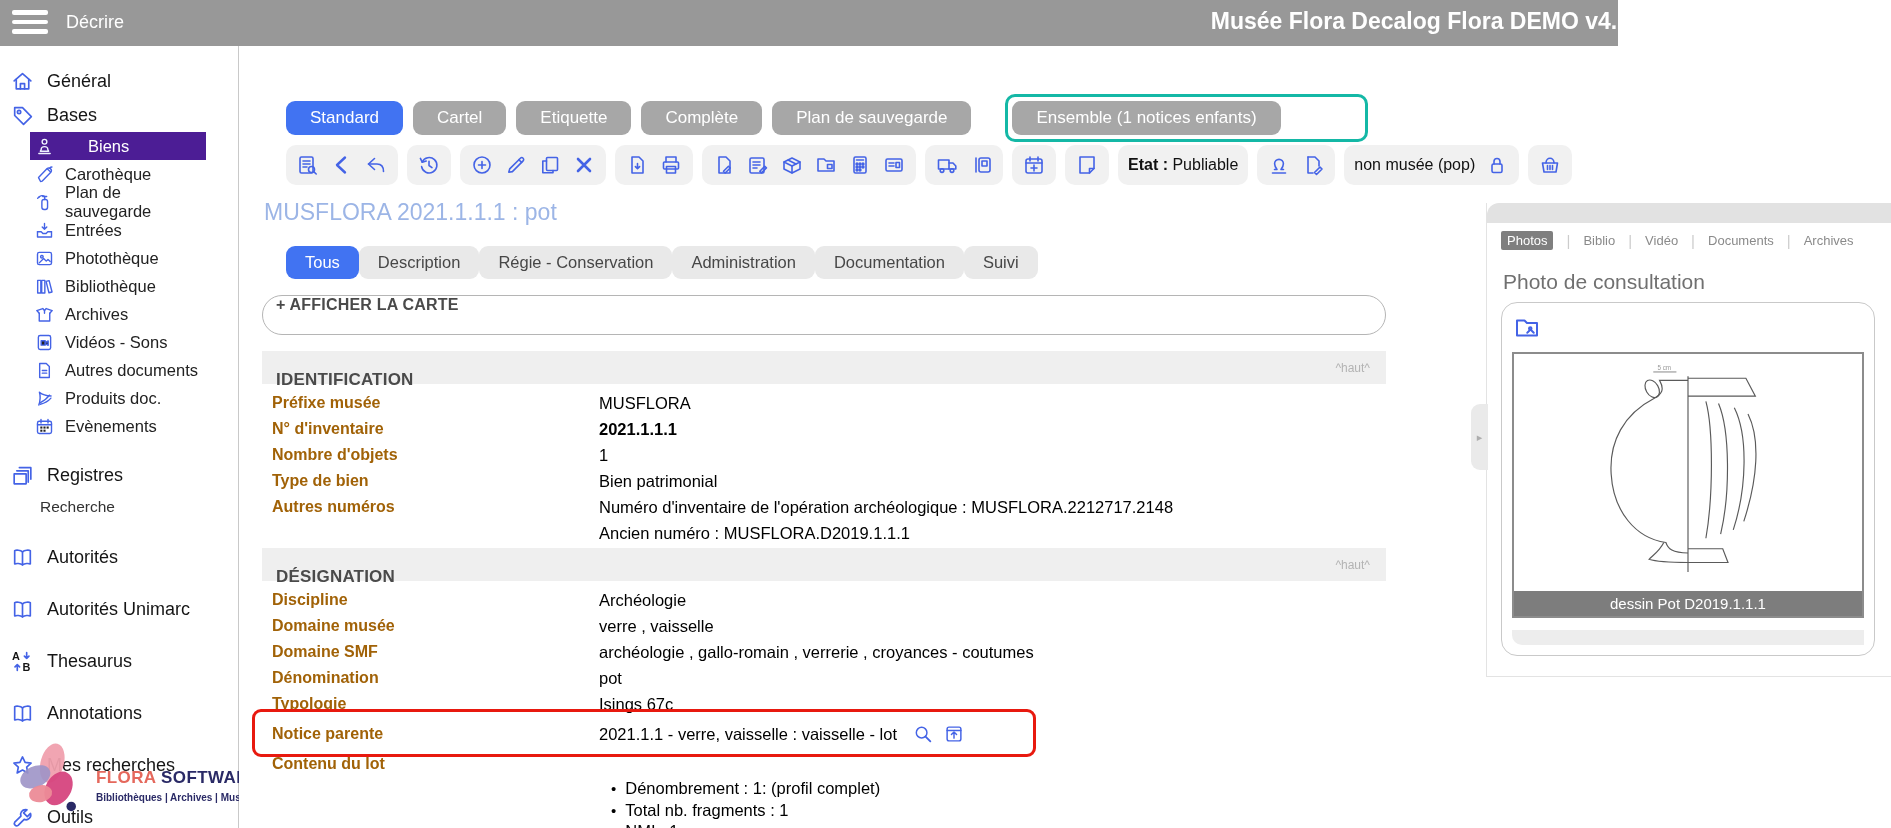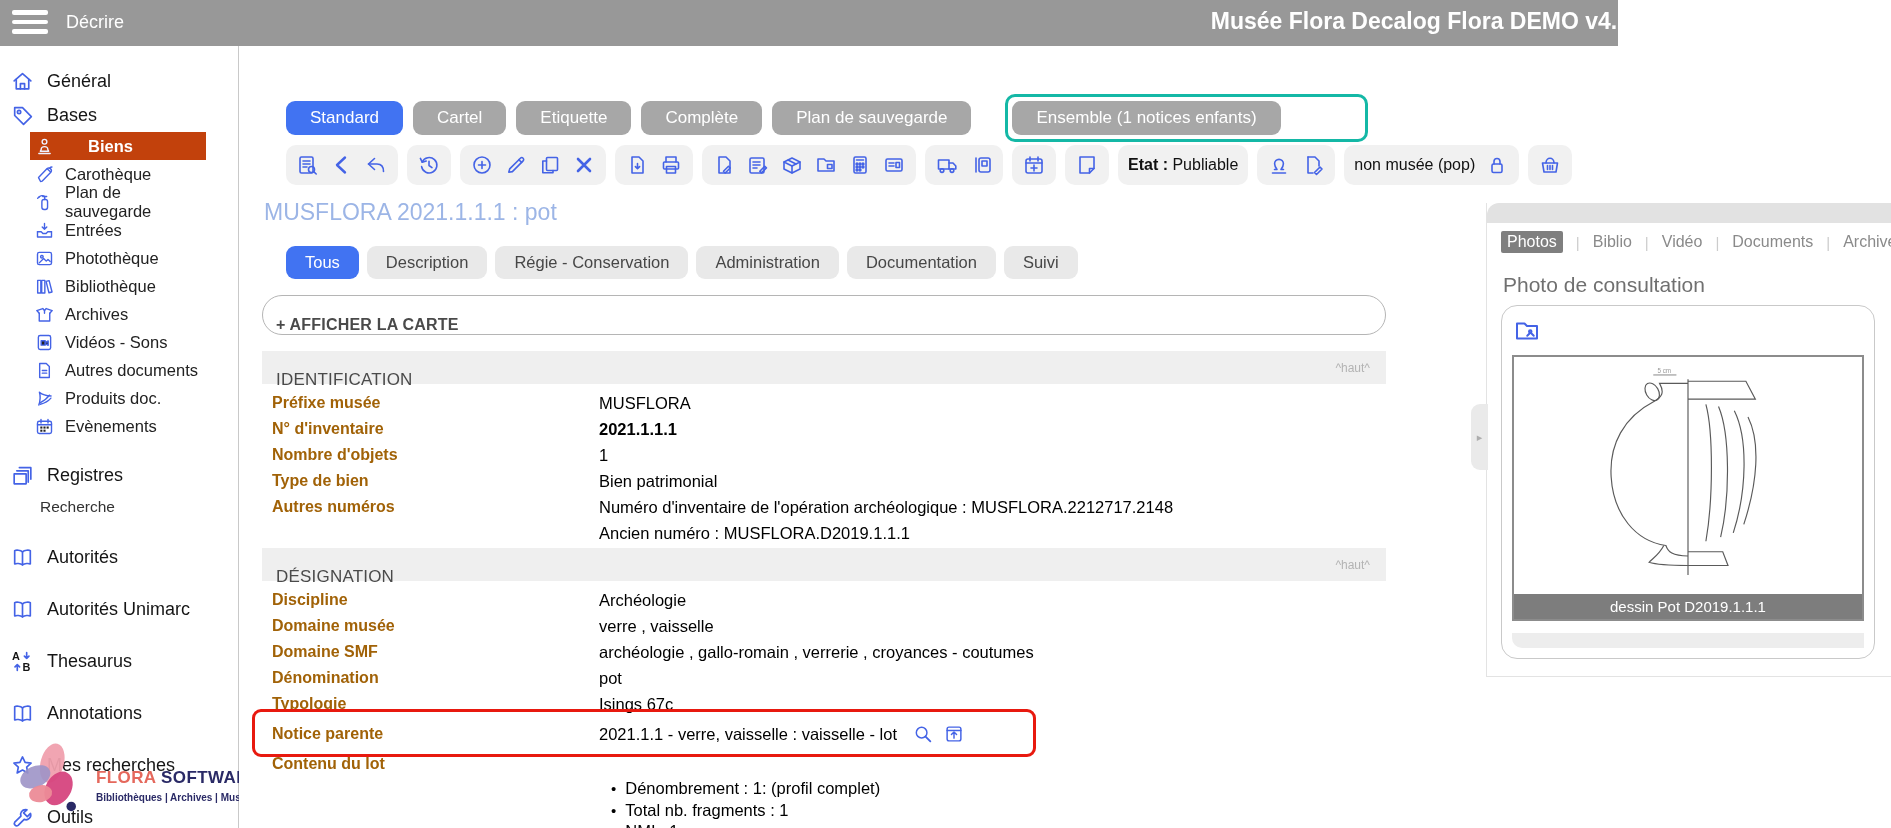--- a/index.html
+++ b/index.html
@@ -24,21 +24,21 @@
   
   .sidebar{position:absolute;left:0;top:46px;width:239px;height:782px;background:#fff;border-right:1px solid #c9c9c9;box-sizing:border-box;}
   #side-nav{padding-top:18px;}
   .side-item{display:flex;align-items:center;cursor:pointer;color:#151515;}
   .side-item svg{stroke:#4463e6;fill:none;stroke-width:1.6;stroke-linecap:round;stroke-linejoin:round;flex:0 0 auto;}
   .side-item.lvl1{height:34px;padding-left:10px;gap:12px;font-size:18px;}
   .side-item.lvl1 svg{width:25px;height:25px;}
   .side-item.lvl2{height:28px;margin-left:30px;width:170px;padding:0 2px 0 4px;gap:10px;font-size:16.5px;color:#222;}
   .side-item.lvl2 svg{width:21px;height:21px;}
   .side-item.lvl3{height:30px;margin-left:40px;font-size:15.5px;color:#333;}
-  .side-item.selected{background:#c2410c;color:#fff;font-weight:bold;gap:33px;}
+  .side-item.selected{background:#4c1d95;color:#fff;font-weight:normal;gap:33px;}
   .side-item.selected svg{stroke:#eef1ff;} .mt5{margin-top:18px;}
 
   .logo{position:absolute;left:8px;bottom:4px;width:230px;height:84px;}
   .logo svg.bfly{position:absolute;left:2px;top:2px;width:76px;height:76px;}
   .logo .brand{position:absolute;left:88px;top:28px;font-size:17px;font-weight:800;letter-spacing:.4px;white-space:nowrap;}
   .brand .b1{color:#e5685c;} .brand .b2{color:#2a2a66;}
   .logo .tagline{position:absolute;left:88px;top:52px;font-size:10px;font-weight:bold;color:#2a2a66;white-space:nowrap;}
 
   
   .content{position:absolute;left:239px;top:46px;width:1652px;height:782px;background:#fff;}
@@ -52,33 +52,33 @@
 
   .toolbar{position:absolute;left:47px;top:99px;display:flex;align-items:center;gap:9px;}
   .tgroup{display:flex;align-items:center;gap:10px;background:#f1f1f1;border-radius:10px;padding:6px 10px;height:28px;}
   .tbtn{display:inline-flex;align-items:center;justify-content:center;background:none;border:none;padding:0;cursor:pointer;color:#4463e6;}
   .tbtn svg{width:24px;height:24px;stroke:currentColor;fill:none;stroke-width:1.6;stroke-linecap:round;stroke-linejoin:round;}
   .tgroup .ttext{font-size:16px;color:#111;white-space:nowrap;}
   .tgroup .ttext b{font-weight:bold;}
 
   .record-title{position:absolute;left:25px;top:153px;font-size:23px;color:#9cb5e6;}
 
-  .record-tabs{position:absolute;left:47px;top:200px;display:flex;align-items:center;gap:8px;}
+  .record-tabs{position:absolute;left:47px;top:200px;display:flex;align-items:center;}
   .rtab{border:none;border-radius:9px;padding:7px 19px;font-size:16.5px;color:#474747;background:#e9e9e9;cursor:pointer;
         font-family:inherit;white-space:nowrap;}
   .rtab.active{background:#4173f2;color:#fff;}
 
   .map-toggle{position:absolute;left:23px;top:249px;width:1124px;height:40px;border:1px solid #b5b5b5;border-radius:20px;
-              box-sizing:border-box;display:flex;align-items:flex-end;padding-left:13px;cursor:pointer;background:#fff;}
+              box-sizing:border-box;display:flex;align-items:flex-start;padding-left:13px;cursor:pointer;background:#fff;}
   .map-toggle-label{font-size:16px;font-weight:bold;color:#4a4a4a;letter-spacing:.2px;}
 
   .sections{position:absolute;left:23px;top:305px;width:1124px;}
   .sec-head{height:33px;background:#efefef;display:flex;justify-content:space-between;align-items:center;
             padding:0 16px 0 14px;}
-  .sec-title{font-size:17px;font-weight:normal;color:#4a4a4a;letter-spacing:.2px;margin-top:24px;}
+  .sec-title{font-size:17px;font-weight:bold;color:#4a4a4a;letter-spacing:.2px;margin-top:24px;}
   .sec-anchor{font-size:12px;color:#b3b3b3;cursor:pointer;}
   .sec-rows{padding:6px 0 2px 0;}
   .frow{display:flex;line-height:26px;position:relative;}
   .frow.tall{height:34px;align-items:center;}
   .flabel{width:327px;padding-left:10px;box-sizing:content-box;font-size:16px;font-weight:bold;color:#a16207;flex:0 0 327px;}
   .fval{font-size:16.5px;color:#000;}
   .fval .vline{display:block;}
   .fval.vbold{font-weight:bold;}
   .val-wrap{display:flex;align-items:center;gap:9px;}
   .val-icons{display:inline-flex;align-items:center;gap:9px;margin-left:6px;}
@@ -87,21 +87,21 @@
   .fbullet{display:flex;gap:9px;font-size:16.5px;color:#000;line-height:21.5px;align-items:baseline;}
   .fbullet .dot{font-size:15px;}
   .row-annotation{position:absolute;left:-10px;top:-8px;width:784px;height:48px;border:3px solid #e8190f;
                   border-radius:9px;pointer-events:none;box-sizing:border-box;}
 
   
   .media-panel{position:absolute;left:1486px;top:203px;width:414px;height:474px;background:#fff;
                border-left:1px solid #e3e3e3;border-bottom:1px solid #e3e3e3;box-sizing:border-box;}
   .mp-topstrip{height:20px;background:#e2e2e2;border-radius:12px 0 0 0;}
   .mp-tabs{display:flex;align-items:center;gap:13px;padding:8px 0 6px 14px;}
-  .mp-tab{font-size:16px;color:#8a8a8a;cursor:pointer;white-space:nowrap;}
+  .mp-tab{font-size:13px;color:#8a8a8a;cursor:pointer;white-space:nowrap;}
   .mp-tab.active{background:#7f7f7f;color:#fff;padding:2px 6px;border-radius:2px;}
   .mp-sep{color:#cccccc;font-size:15px;}
   .mp-heading{margin:14px 0 8px 16px;font-size:21px;color:#707070;}
   .mp-card{margin-left:14px;width:374px;border:1px solid #c9c9c9;border-radius:16px;background:#fff;
            padding:10px;box-sizing:border-box;}
   .mp-foldbtn{background:none;border:none;padding:0;cursor:pointer;color:#4463e6;display:block;}
   .mp-foldbtn svg{width:30px;height:30px;stroke:currentColor;fill:none;stroke-width:1.6;stroke-linecap:round;stroke-linejoin:round;}
   .mp-frame{margin-top:6px;border:2px solid #8c8c8c;height:262px;position:relative;background:#fff;overflow:hidden;}
   .mp-frame svg.pot{display:block;margin:6px auto 0 auto;}
   .mp-caption{position:absolute;left:0;right:0;bottom:0;height:25px;background:#7d7d7d;color:#fff;

